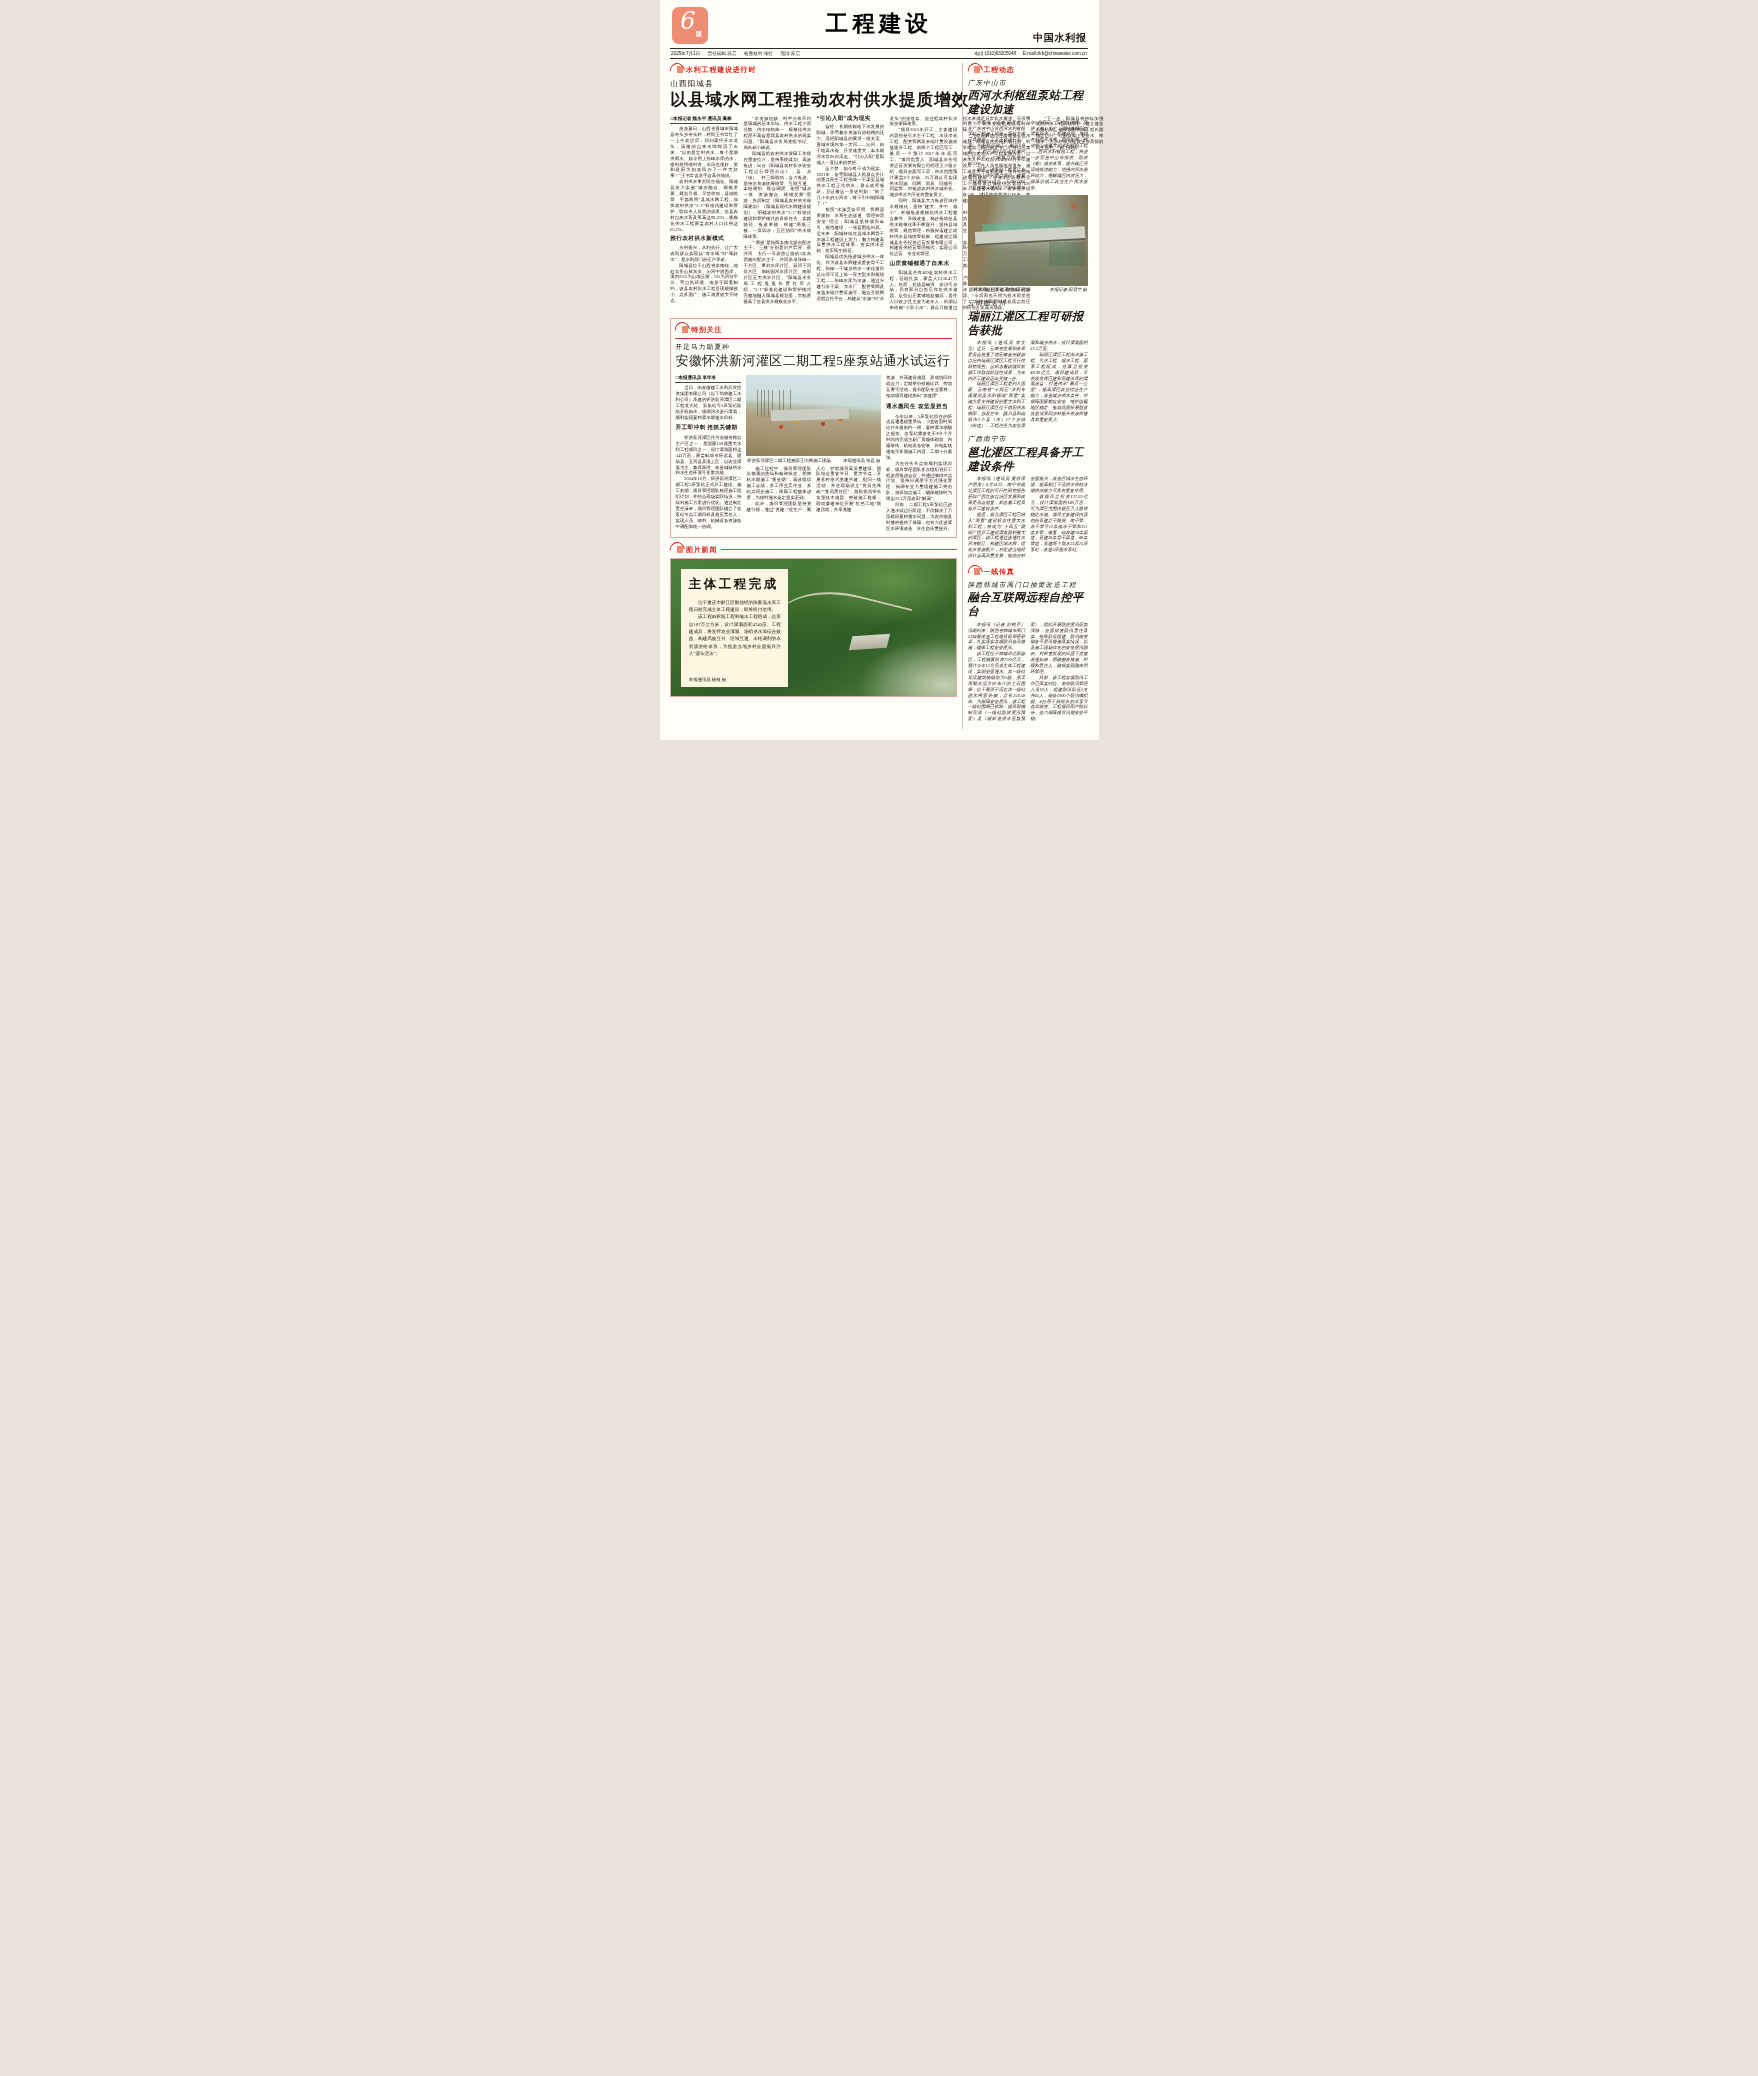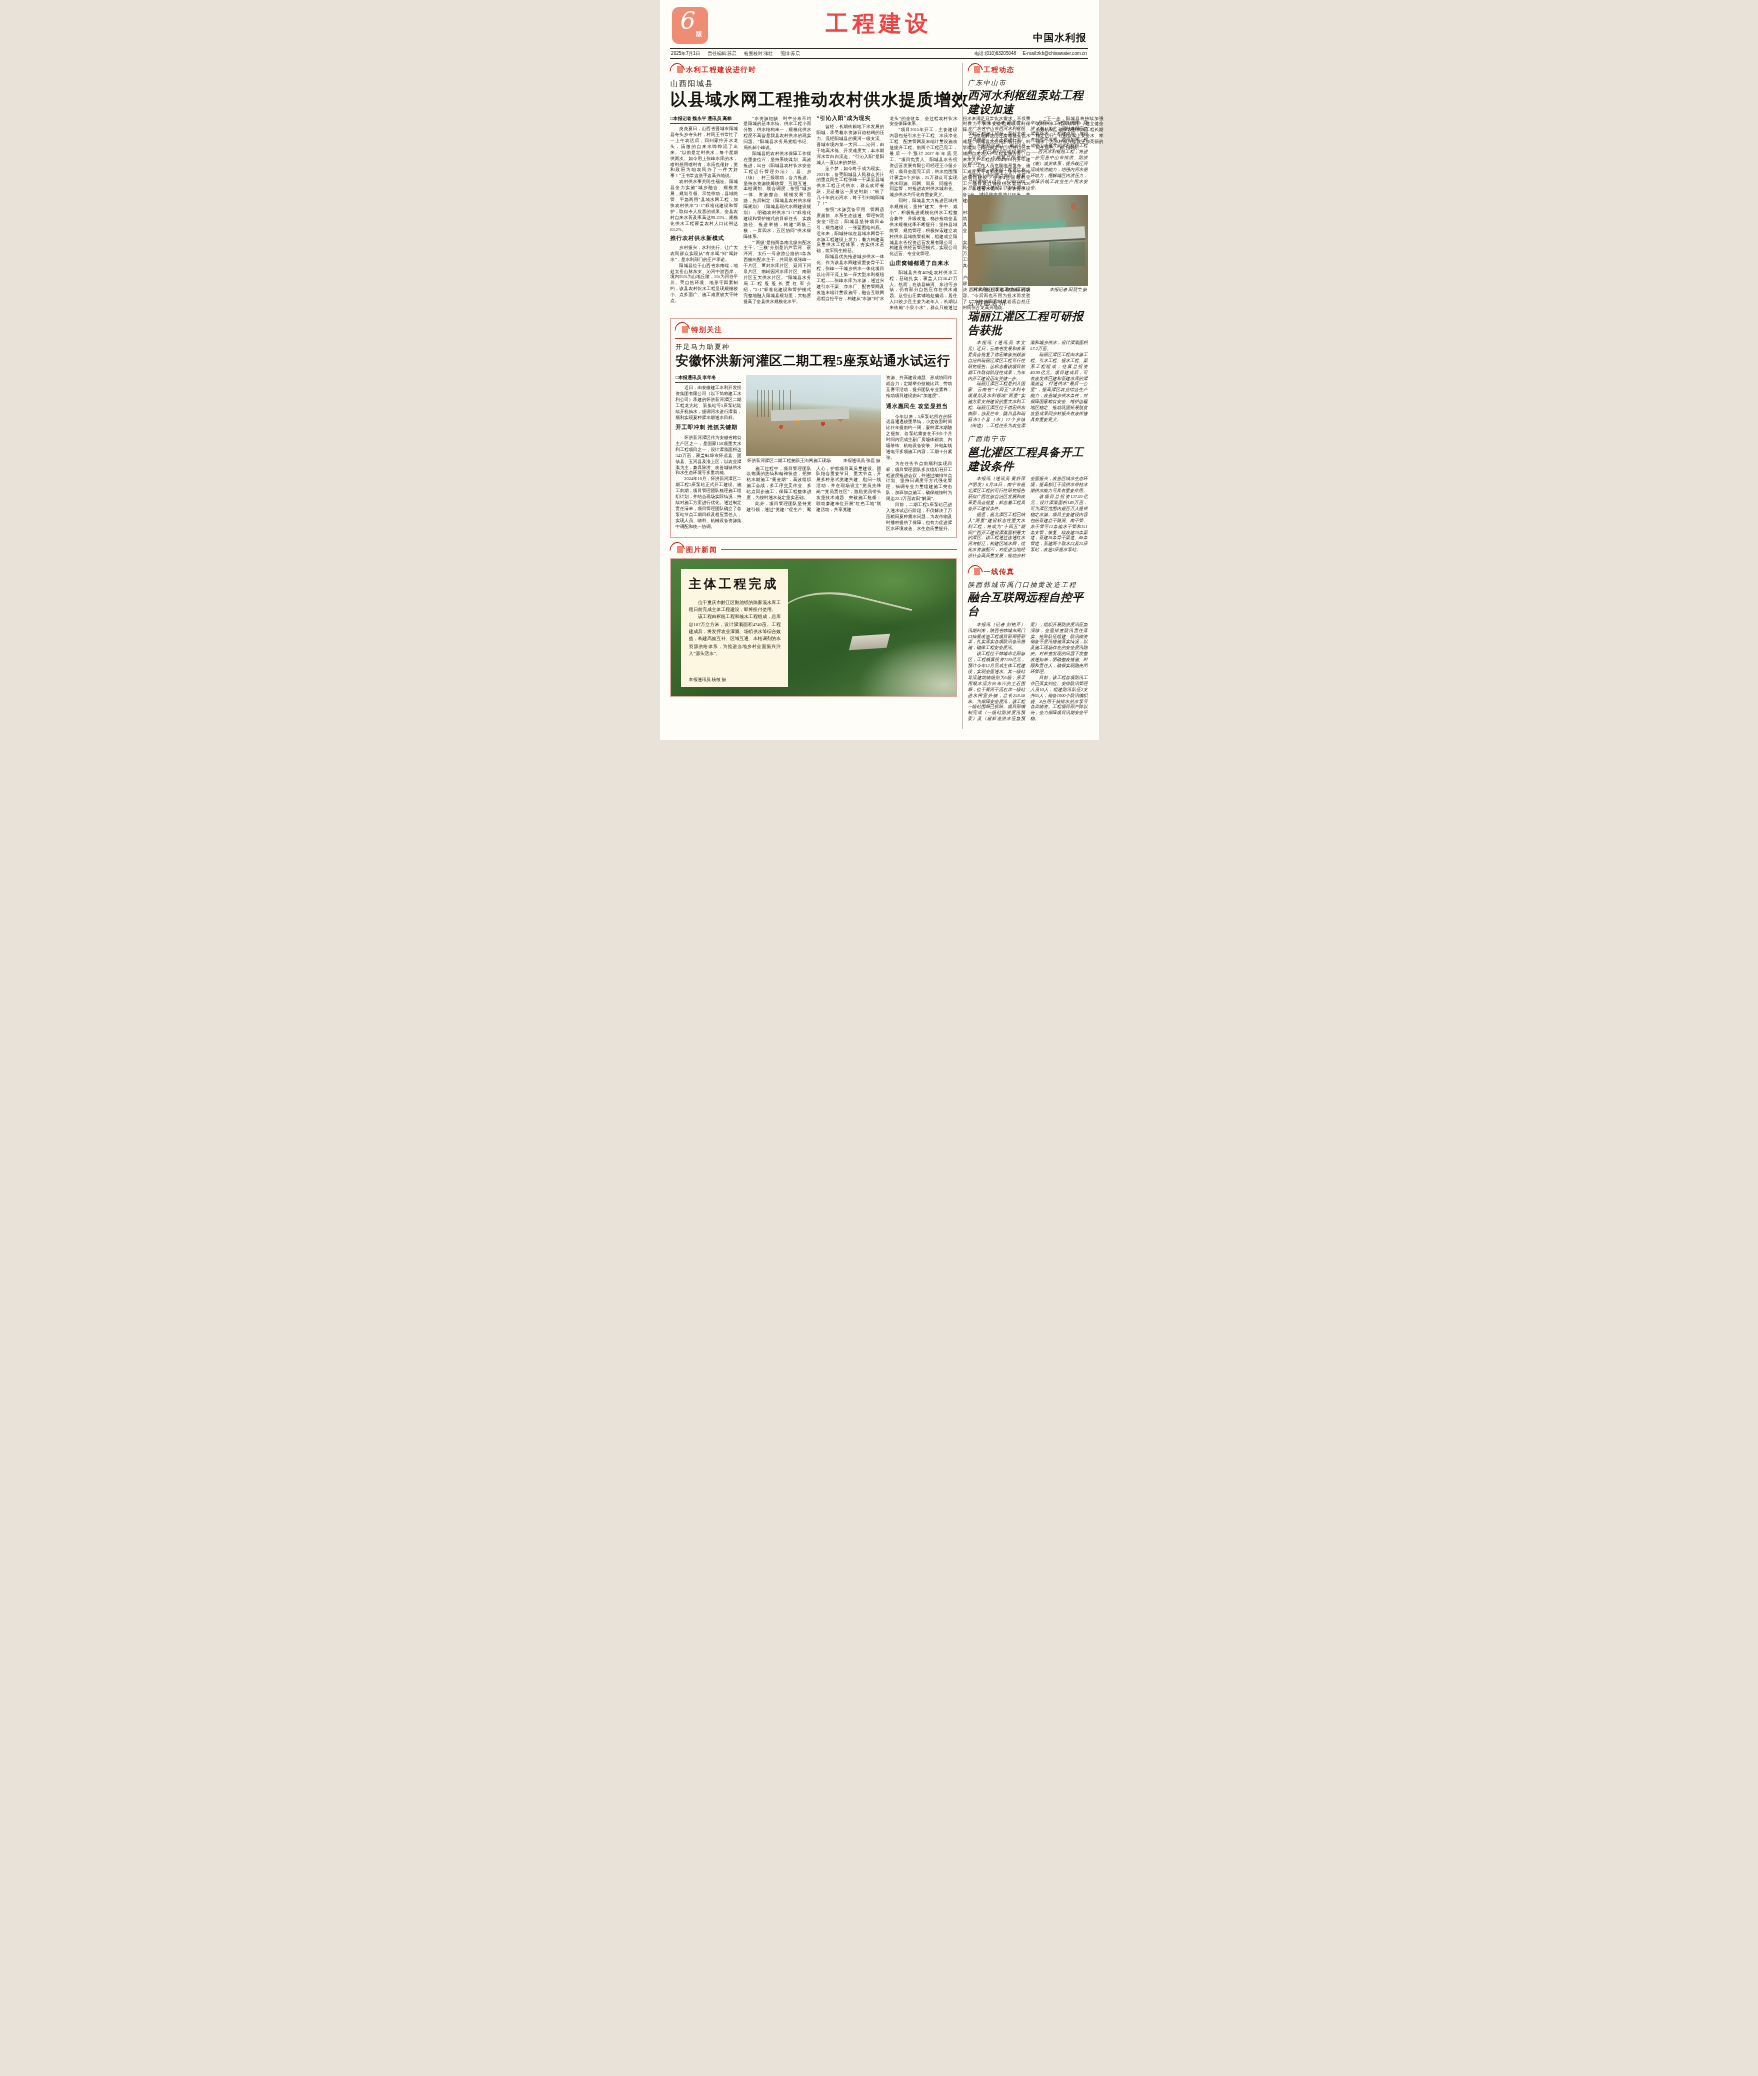--- a/index.html
+++ b/index.html
@@ -5,21 +5,21 @@
   html { background:#e8e2d8; }
   body { margin:0; display:flex; justify-content:center; font-family:"Liberation Serif","DejaVu Serif",serif; }
   .page { width:439px; background:#fffdf8; padding:5.8px 10.8px 10.8px 10.8px; box-sizing:border-box; color:#181512; }
 
   
   .masthead { position:relative; height:42px; }
   .badge { position:absolute; left:1.7px; top:0.8px; width:36px; height:37px; background:#ef8d74; border-radius:6.6px; }
   .badge:before { content:""; position:absolute; left:-2.9px; top:-2.5px; width:29px; height:29px; background:#f7bba9; border-radius:5.8px; z-index:-1; }
   .badge .num { position:absolute; left:8.3px; top:0.8px; font-size:24px; font-style:italic; color:#fff; font-family:"DejaVu Serif",serif; }
   .badge .ban { position:absolute; right:5.8px; bottom:5px; font-size:6.2px; color:#fff; font-weight:bold; font-family:"Liberation Sans",sans-serif; }
-  .page-title { position:absolute; left:0; right:0; top:2.5px; text-align:center; margin:0; font-size:22.4px; letter-spacing:4.2px; color:#ef4444; font-weight:900; }
+  .page-title { position:absolute; left:0; right:0; top:2.5px; text-align:center; margin:0; font-size:22.4px; letter-spacing:4.2px; color:#000000; font-weight:900; }
   .paper-name { position:absolute; right:0.8px; bottom:2.5px; font-size:10px; font-weight:bold; letter-spacing:0.8px; }
   .rule-thick { height:1.2px; background:#2a2a2a; }
   .dateline { display:flex; justify-content:space-between; align-items:center; padding:2.1px 0.8px; font-family:"Liberation Sans","DejaVu Sans",sans-serif; font-size:4.6px; }
   .dateline .dl-left span { margin-right:7.5px; }
   .dateline .dl-right span { margin-left:6.6px; }
   .rule-thin { height:0.4px; background:#2a2a2a; margin-bottom:4.2px; }
 
   
   .marker { display:flex; align-items:center; margin:0.8px 0 2.5px 0; position:relative; height:12.5px; }
   .marker .arc { width:12.5px; height:12.5px; border:0.8px solid #cf2017; border-radius:50%; border-right-color:transparent; border-bottom-color:transparent; transform:rotate(40deg); margin-right:-8.3px; }
@@ -65,21 +65,21 @@
       radial-gradient(circle 2.1px at 70% 55%, #cf7a3a 97%, transparent),
       linear-gradient(184deg, #d7e6eb 0%, #ccdbd9 36%, #b4bfa9 42%, #b0a183 55%, #a3926f 78%, #8e815c 100%); }
   .huai-photo .slab { position:absolute; left:18%; top:42%; width:58%; height:14%; background:#c9cdc3; transform:rotate(-2deg); }
   .huai-photo .rebar { position:absolute; left:8%; top:18%; width:26%; height:34%;
     background:repeating-linear-gradient(90deg, rgba(90,80,60,.5) 0 0.8px, transparent 0.8px 3.7px); }
   .photo-caption { display:flex; justify-content:space-between; font-size:4.4px; padding:1.7px 0.8px 0 0.8px; }
 
   
   .special { border:0.4px solid #e5a79d; margin-top:5.8px; padding:3.3px 4.2px 5px 4.2px; }
   .special .sp-rule { height:0.8px; background:#c2362c; margin:0.8px 0 3.3px 0; }
-  .sp-head { margin:0.8px 0 5px 0; font-size:13px; letter-spacing:0.4px; font-weight:700; }
+  .sp-head { margin:0.8px 0 5px 0; font-size:13px; letter-spacing:0.4px; font-weight:400; }
   .sp-body { display:flex; gap:5px; }
   .sp-col { width:66px; flex:none; }
   .sp-mid { flex:1; }
   .sp-col p { margin:0; }
 
   
   .photonews { margin-top:5.8px; }
   .pn-markerline { display:flex; align-items:center; }
   .pn-markerline .pn-rule { flex:1; height:0.8px; background:#cf5048; margin-left:4.2px; }
   .pn-box { position:relative; height:137px; border:0.4px solid #dcaca2; margin-top:1.7px; overflow:hidden;

